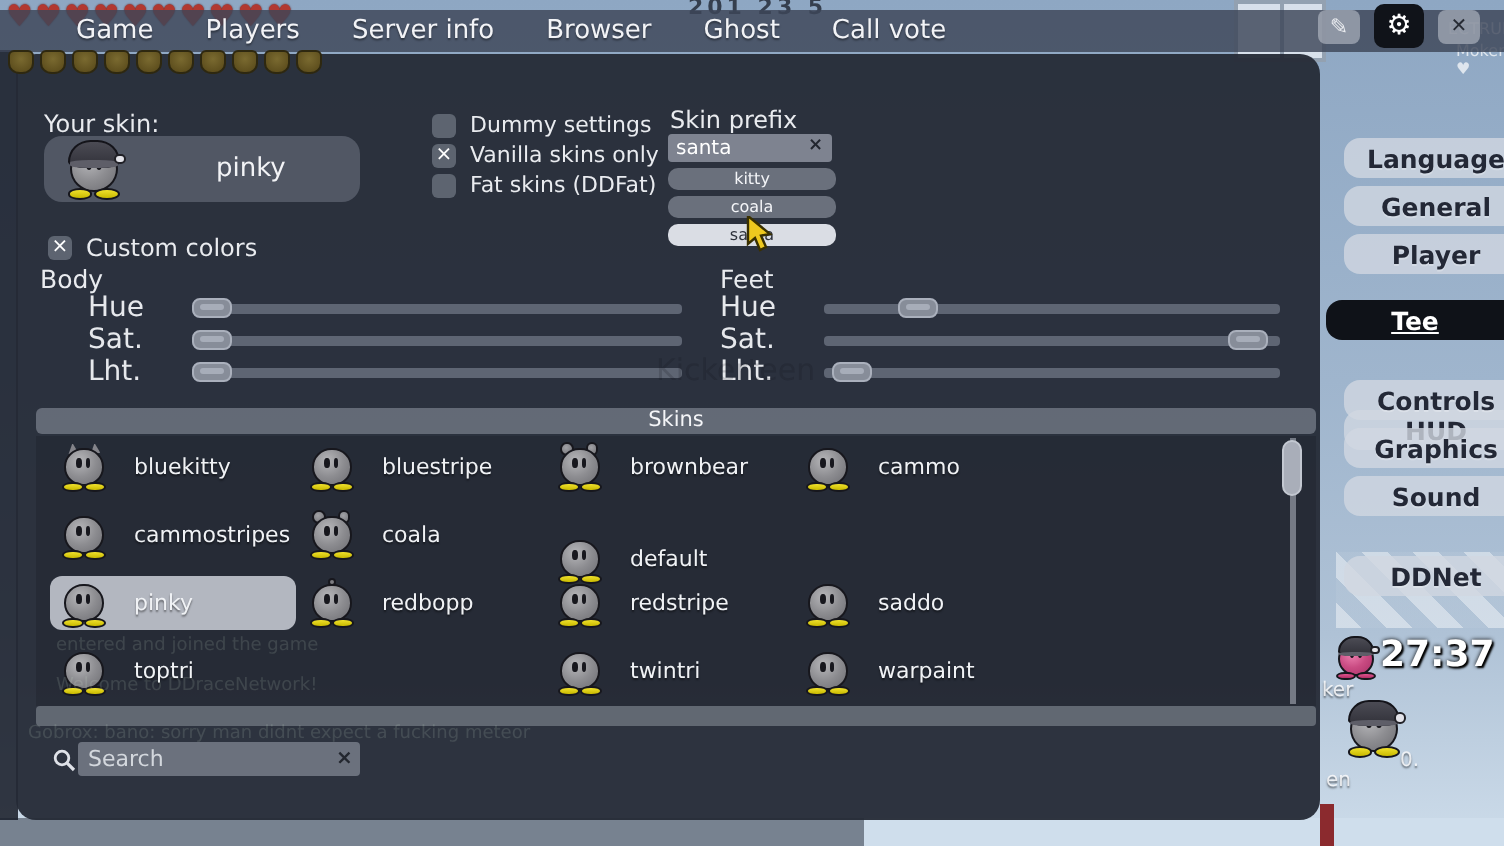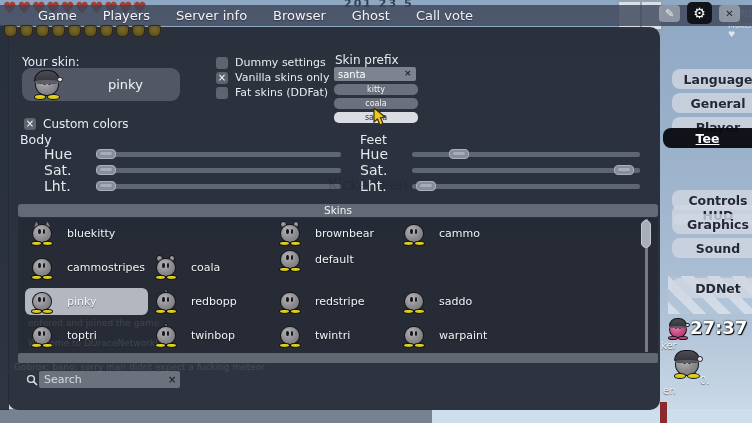--- a/index.html
+++ b/index.html
@@ -293,20 +293,30 @@
           <div class="t-ear-cat l"></div>
           <div class="t-ear-cat r"></div>
           <div class="t-body"></div>
           <div class="t-eye l"></div>
           <div class="t-eye r"></div>
           <div class="t-foot l"></div>
           <div class="t-foot r"></div>
         </span>
         <span class="skin-item-name">bluekitty</span>
       </div>
+      <div class="skin-item" style="left: 131px; top: 2px;">
+        <span class="tee" style="width: 24px; height: 24px;">
+          <div class="t-body"></div>
+          <div class="t-eye l"></div>
+          <div class="t-eye r"></div>
+          <div class="t-foot l"></div>
+          <div class="t-foot r"></div>
+        </span>
+        <span class="skin-item-name">bluestripe</span>
+      </div>
       <div class="skin-item" style="left: 255px; top: 2px;">
         <span class="tee" style="width: 24px; height: 24px;">
           <div class="t-ear-bear l"></div>
           <div class="t-ear-bear r"></div>
           <div class="t-body"></div>
           <div class="t-eye l"></div>
           <div class="t-eye r"></div>
           <div class="t-foot l"></div>
           <div class="t-foot r"></div>
         </span>
@@ -337,21 +347,21 @@
           <div class="t-ear-bear l"></div>
           <div class="t-ear-bear r"></div>
           <div class="t-body"></div>
           <div class="t-eye l"></div>
           <div class="t-eye r"></div>
           <div class="t-foot l"></div>
           <div class="t-foot r"></div>
         </span>
         <span class="skin-item-name">coala</span>
       </div>
-      <div class="skin-item" style="left: 255px; top: 28px;">
+      <div class="skin-item" style="left: 255px; top: 48px;">
         <span class="tee" style="width: 24px; height: 24px;">
           <div class="t-body"></div>
           <div class="t-eye l"></div>
           <div class="t-eye r"></div>
           <div class="t-foot l"></div>
           <div class="t-foot r"></div>
         </span>
         <span class="skin-item-name">default</span>
       </div>
       <div class="skin-item selected" style="left: 7px; top: 70px;">
@@ -397,31 +407,20 @@
       </div>
       <div class="skin-item" style="left: 7px; top: 104px;">
         <span class="tee" style="width: 24px; height: 24px;">
           <div class="t-body"></div>
           <div class="t-eye l"></div>
           <div class="t-eye r"></div>
           <div class="t-foot l"></div>
           <div class="t-foot r"></div>
         </span>
         <span class="skin-item-name">toptri</span>
-      </div>
-      <div class="skin-item" style="left: 131px; top: 104px;">
-        <span class="tee" style="width: 24px; height: 24px;">
-          <div class="t-tuft"></div>
-          <div class="t-body"></div>
-          <div class="t-eye l"></div>
-          <div class="t-eye r"></div>
-          <div class="t-foot l"></div>
-          <div class="t-foot r"></div>
-        </span>
-        <span class="skin-item-name">twinbop</span>
       </div>
       <div class="skin-item" style="left: 255px; top: 104px;">
         <span class="tee" style="width: 24px; height: 24px;">
           <div class="t-body"></div>
           <div class="t-eye l"></div>
           <div class="t-eye r"></div>
           <div class="t-foot l"></div>
           <div class="t-foot r"></div>
         </span>
         <span class="skin-item-name">twintri</span>
@@ -483,18 +482,18 @@
     <div class="chat-line" style="left: 14px; top: 362px;">Gobrox: bano: sorry man didnt expect a fucking meteor</div>
   </div>
 
 <svg class="cursor" width="16" height="18" viewBox="0 0 16 18">
   <polygon points="2,0 2,14 5.5,11 8,17 11,15.5 8.5,9.8 13,9" fill="#eec81e" stroke="#3a3000" stroke-width="1.2"></polygon>
 </svg>
 
 <div class="side-tab" style="top: 69px;">Language</div>
 <div class="side-tab" style="top: 93px;">General</div>
 <div class="side-tab" style="top: 117px;">Player</div>
-<div class="side-tab active" style="top: 128px; text-decoration: underline;">Tee</div>
+<div class="side-tab active" style="top: 150px; text-decoration: underline;">Tee</div>
 <div class="side-tab" style="top: 165px; margin-top: 40px;">HUD</div>
 <div class="side-tab" style="top: 190px;">Controls</div>
 <div class="side-tab" style="top: 214px;">Graphics</div>
 <div class="side-tab" style="top: 238px;">Sound</div>
 <div class="side-tab" style="top: 278px;">DDNet</div>
 
 </body></html>

